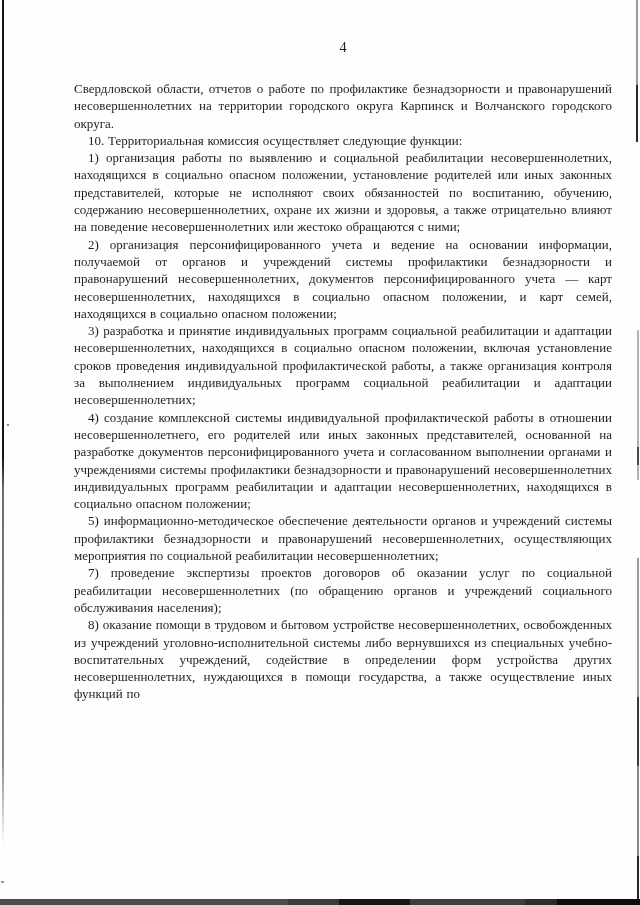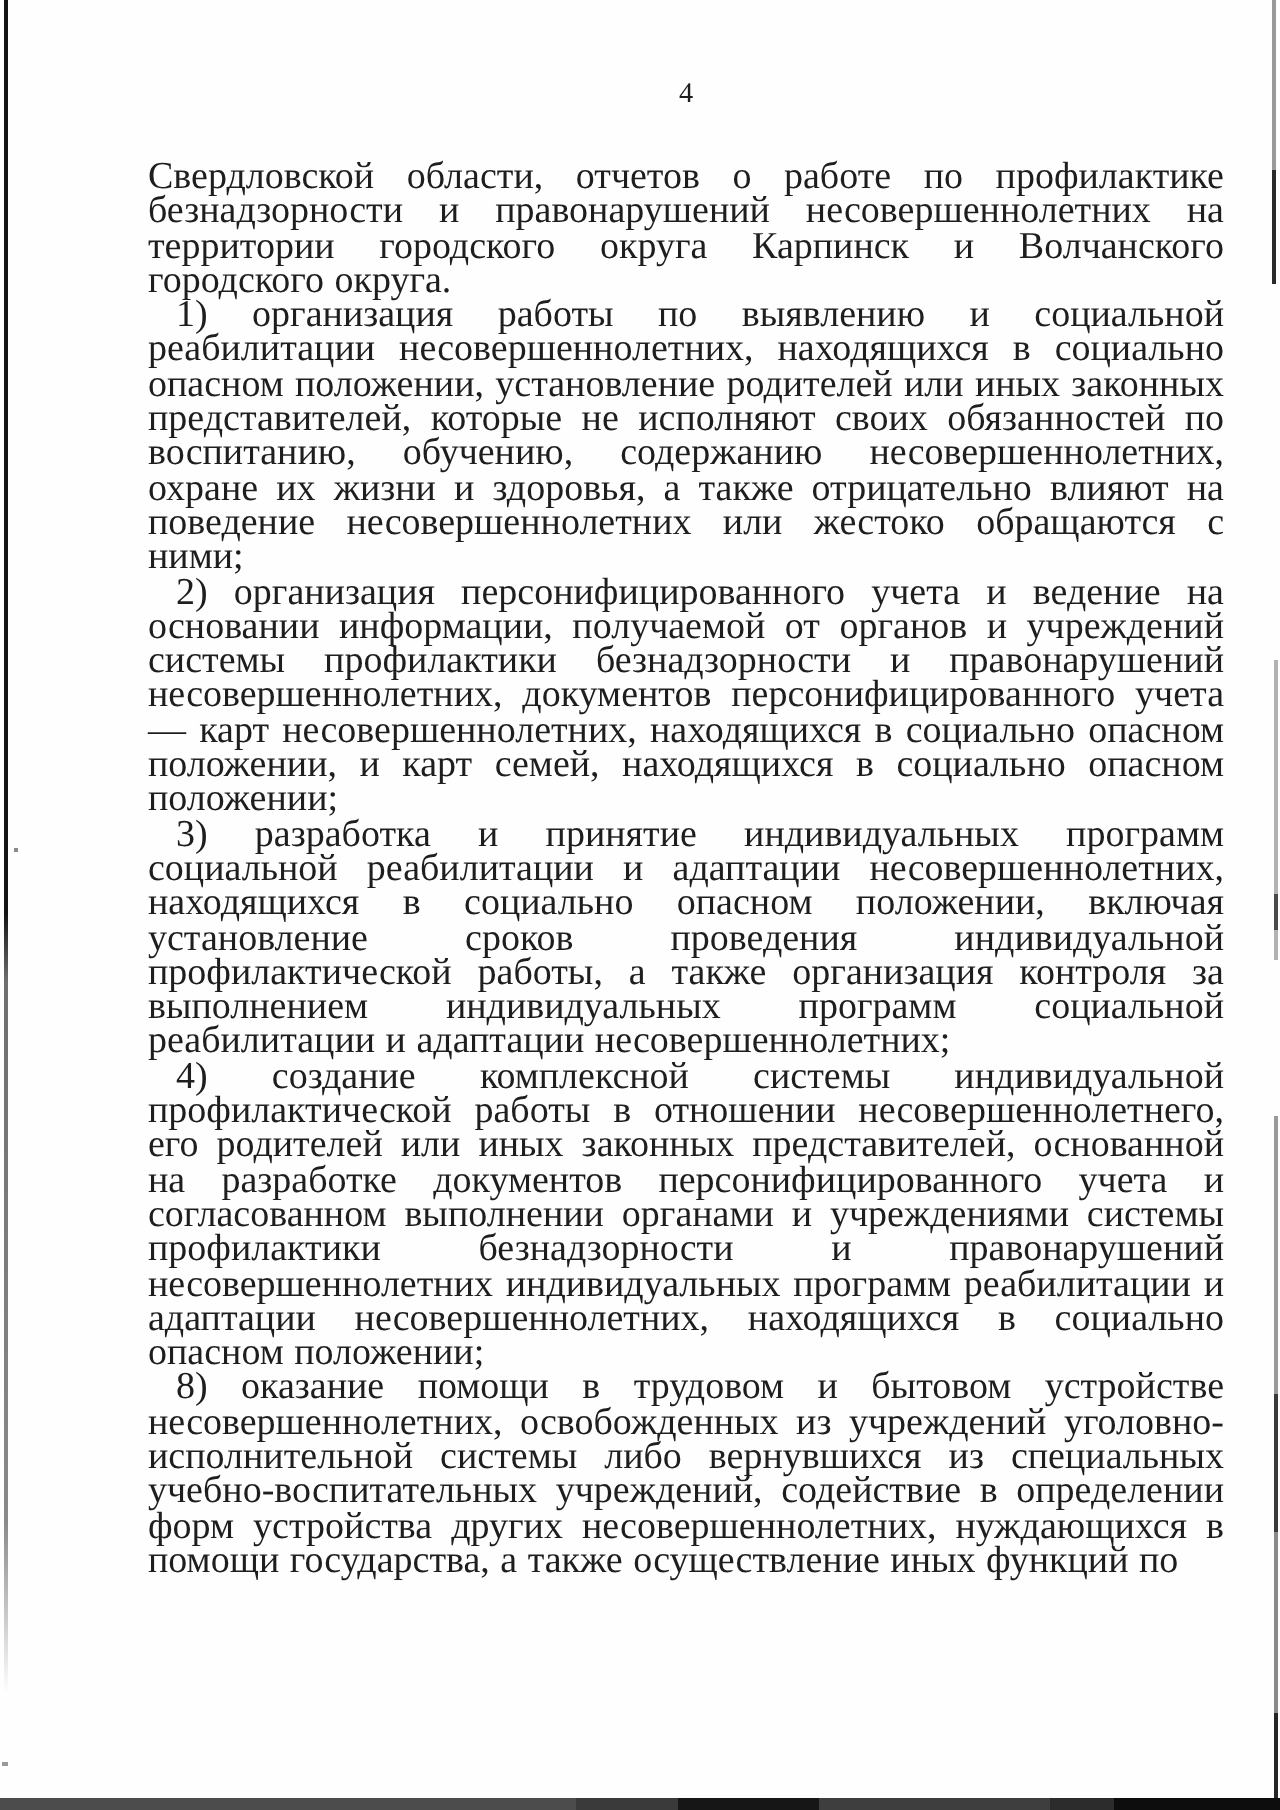--- a/index.html
+++ b/index.html
@@ -60,21 +60,21 @@
     top: 39px;
     width: 538px;
   }
   .page-number {
     text-align: center;
     font-size: 14.2px;
     line-height: 17px;
     margin: 0 0 7px 0;
   }
   .body-text {
-    font-size: 19px;
+    font-size: 13px;
     line-height: 17.3px;
     text-align: justify;
     margin-top: 24px;
   }
   .body-text p {
     margin: 0;
     padding: 0;
     text-indent: 14px;
     word-spacing: 0.5px;
   }
@@ -93,21 +93,24 @@
   <div class="artifact right-line-bottom"></div>
   <div class="artifact bottom-bar"></div>
   <div class="artifact speck-1"></div>
   <div class="artifact speck-2"></div>
 
   <div class="content">
     <div class="page-number">4</div>
 
     <div class="body-text">
       <p class="continuation">Свердловской области, отчетов о работе по профилактике безнадзорности и правонарушений несовершеннолетних на территории городского округа Карпинск и Волчанского городского округа.</p>
+      <p>10. Территориальная комиссия осуществляет следующие функции:</p>
       <p>1) организация работы по выявлению и социальной реабилитации несовершеннолетних, находящихся в социально опасном положении, установление родителей или иных законных представителей, которые не исполняют своих обязанностей по воспитанию, обучению, содержанию несовершеннолетних, охране их жизни и здоровья, а также отрицательно влияют на поведение несовершеннолетних или жестоко обращаются с ними;</p>
       <p>2) организация персонифицированного учета и ведение на основании информации, получаемой от органов и учреждений системы профилактики безнадзорности и правонарушений несовершеннолетних, документов персонифицированного учета — карт несовершеннолетних, находящихся в социально опасном положении, и карт семей, находящихся в социально опасном положении;</p>
       <p>3) разработка и принятие индивидуальных программ социальной реабилитации и адаптации несовершеннолетних, находящихся в социально опасном положении, включая установление сроков проведения индивидуальной профилактической работы, а также организация контроля за выполнением индивидуальных программ социальной реабилитации и адаптации несовершеннолетних;</p>
       <p>4) создание комплексной системы индивидуальной профилактической работы в отношении несовершеннолетнего, его родителей или иных законных представителей, основанной на разработке документов персонифицированного учета и согласованном выполнении органами и учреждениями системы профилактики безнадзорности и правонарушений несовершеннолетних индивидуальных программ реабилитации и адаптации несовершеннолетних, находящихся в социально опасном положении;</p>
+      <p>5) информационно-методическое обеспечение деятельности органов и учреждений системы профилактики безнадзорности и правонарушений несовершеннолетних, осуществляющих мероприятия по социальной реабилитации несовершеннолетних;</p>
+      <p>7) проведение экспертизы проектов договоров об оказании услуг по социальной реабилитации несовершеннолетних (по обращению органов и учреждений социального обслуживания населения);</p>
       <p>8) оказание помощи в трудовом и бытовом устройстве несовершеннолетних, освобожденных из учреждений уголовно-исполнительной системы либо вернувшихся из специальных учебно-воспитательных учреждений, содействие в определении форм устройства других несовершеннолетних, нуждающихся в помощи государства, а также осуществление иных функций по</p>
     </div>
   </div>
 
 </div>
 
 </body></html>

